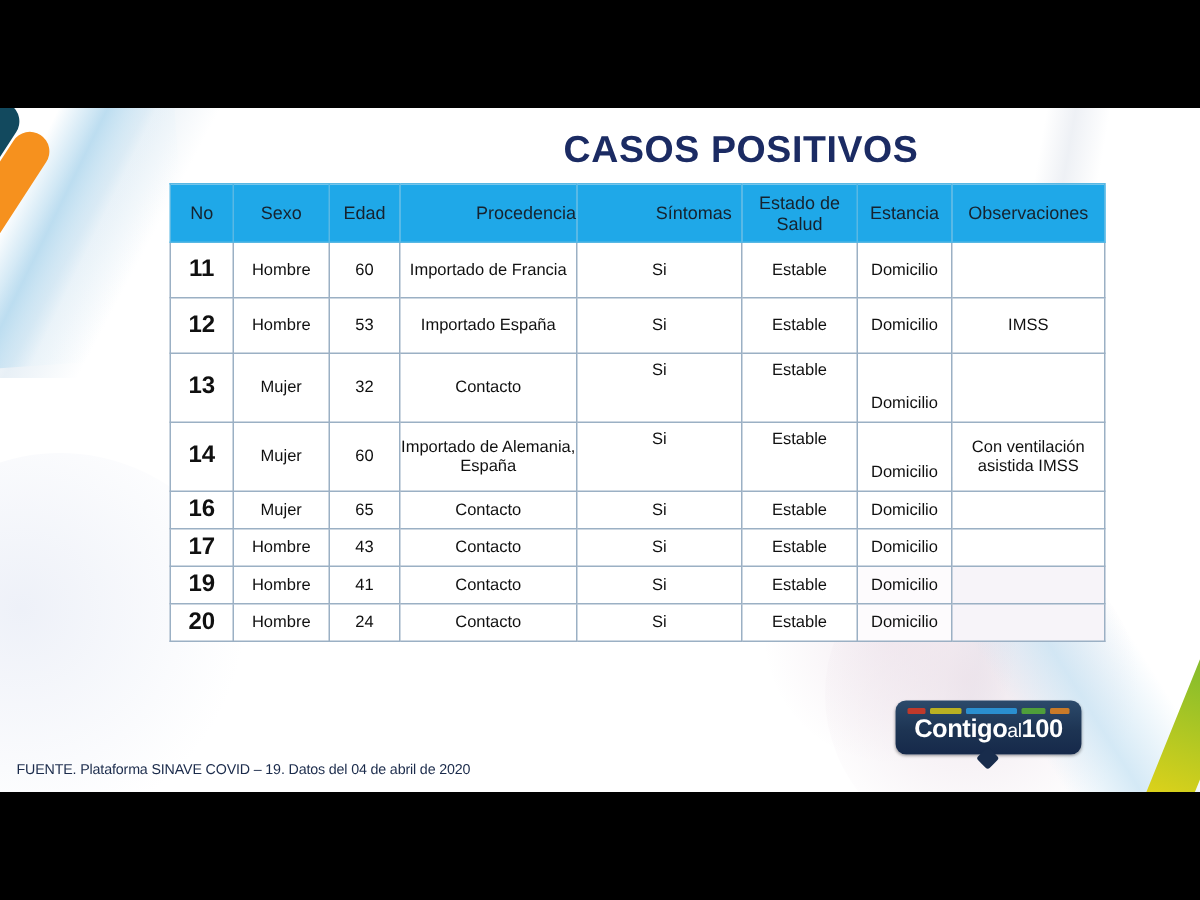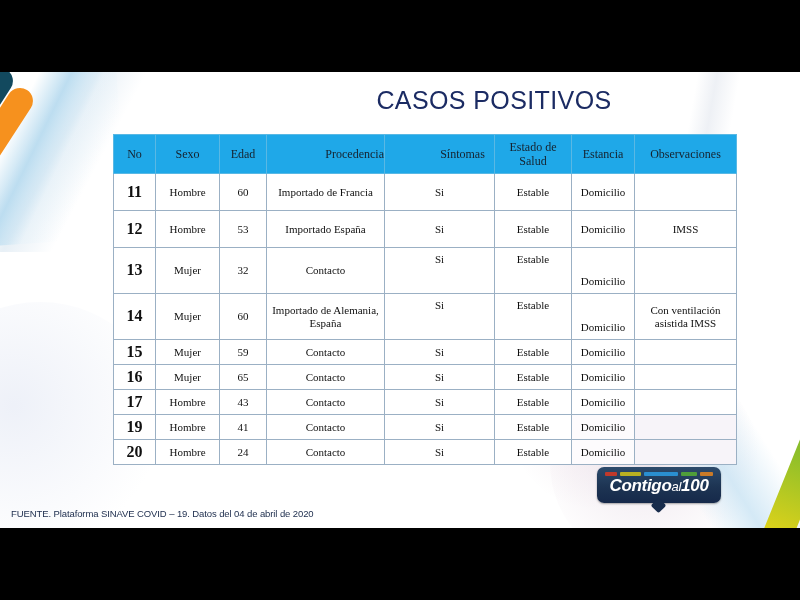--- a/index.html
+++ b/index.html
@@ -39,25 +39,25 @@
 
   .blob-br{right:40px;bottom:-40px;width:210px;height:210px;border-radius:50%;
     background:radial-gradient(circle at 45% 45%,rgba(236,226,234,.85),rgba(250,247,250,0) 70%);}
   .blob-br2{right:120px;bottom:20px;width:170px;height:170px;border-radius:50%;
     background:radial-gradient(circle at 50% 50%,rgba(239,228,236,.7),rgba(252,249,252,0) 72%);}
   .diag-grey{right:60px;top:-20px;width:120px;height:420px;
     background:linear-gradient(100deg,rgba(255,255,255,0) 42%,rgba(236,239,244,.9) 52%,rgba(255,255,255,0) 64%);}
 
   
   .title{position:absolute;left:334px;top:14px;width:320px;text-align:center;
-    font-size:25px;font-weight:normal;color:#1b2b63;letter-spacing:.4px;
+    font-size:25px;font-weight:bold;color:#1b2b63;letter-spacing:.4px;
     font-family:"Liberation Sans",sans-serif;z-index:10;}
 
   
-  .tbl-wrap{position:absolute;left:113px;top:62px;width:569px;z-index:12;font-family:Liberation Serif, serif;}
+  .tbl-wrap{position:absolute;left:113px;top:50px;width:569px;z-index:12;}
   table{border-collapse:collapse;width:569px;table-layout:fixed;
      font-size:11px;color:#101010;}
   th,td{border:1px solid #9bb0c4;padding:0;text-align:center;vertical-align:middle;
      line-height:1.18;background:#ffffff;}
   thead th{background:#1fa8e8;color:#16222e;font-weight:normal;font-size:12px;height:38px;
      border-color:#59b8e4;}
   thead th.hdr-no{width:41px;}
   thead th.hdr-sexo{width:63px;}
   thead th.hdr-edad{width:46px;}
   thead th.hdr-proc{width:117px;text-align:right;}
@@ -76,21 +76,21 @@
   tr.tint2 td.c-est{background:#fdfbfd;}
 
   td.shift-up{vertical-align:top;padding-top:5px;}
   td.shift-dn{vertical-align:bottom;padding-bottom:5px;}
 
   
   .footer{position:absolute;left:11px;top:436px;font-size:9.5px;color:#1b2b4b;
      font-family:"Liberation Sans",sans-serif;z-index:15;letter-spacing:-.1px;}
 
   
-  .logo{position:absolute;left:597px;top:395px;width:124px;height:40px;z-index:20;font-style:italic;}
+  .logo{position:absolute;left:597px;top:395px;width:124px;height:40px;z-index:20;}
   .logo-body{position:absolute;left:0;top:0;width:124px;height:36px;border-radius:7px;
      background:linear-gradient(180deg,#2c4a6b 0%,#1d3453 55%,#16294a 100%);
      box-shadow:0 1px 2px rgba(0,0,0,.35);}
   .logo-tail{position:absolute;left:56px;top:33px;width:11px;height:11px;
      background:#182c4c;transform:rotate(45deg);border-radius:2px;}
   .dashes{position:absolute;left:8px;top:5px;width:108px;height:4px;display:flex;gap:3px;}
   .dashes i{display:block;height:4px;border-radius:1px;}
   .logo-text{position:absolute;left:0;top:9px;width:124px;text-align:center;
      color:#fff;font-size:17px;font-weight:bold;font-family:"Liberation Sans",sans-serif;
      letter-spacing:-.3px;white-space:nowrap;}
@@ -171,30 +171,20 @@
             <td class="c-no">14</td>
             <td>Mujer</td>
             <td>60</td>
             <td>Importado de Alemania, España</td>
             <td class="shift-up">Si</td>
             <td class="shift-up">Estable</td>
             <td class="c-est shift-dn">Domicilio</td>
             <td class="c-obs">Con ventilación asistida IMSS</td>
           </tr>
 
-          <tr class="short">
-            <td class="c-no">15</td>
-            <td>Mujer</td>
-            <td>59</td>
-            <td>Contacto</td>
-            <td>Si</td>
-            <td>Estable</td>
-            <td class="c-est">Domicilio</td>
-            <td class="c-obs"></td>
-          </tr>
 
           <tr class="short">
             <td class="c-no">16</td>
             <td>Mujer</td>
             <td>65</td>
             <td>Contacto</td>
             <td>Si</td>
             <td>Estable</td>
             <td class="c-est">Domicilio</td>
             <td class="c-obs"></td>

